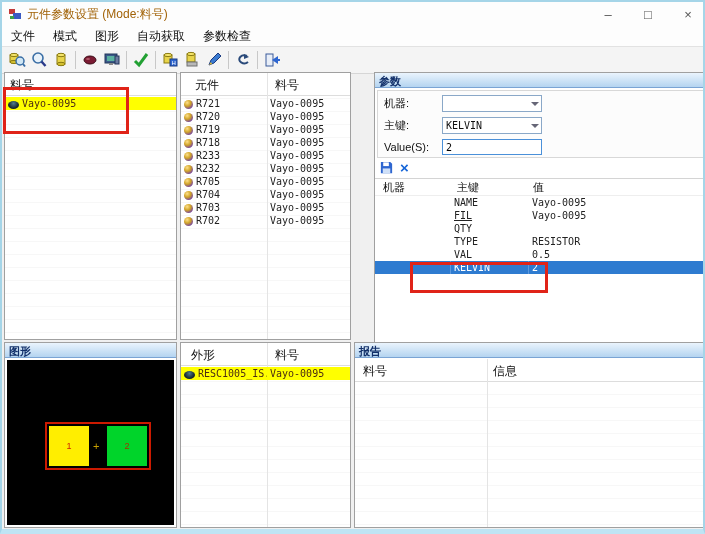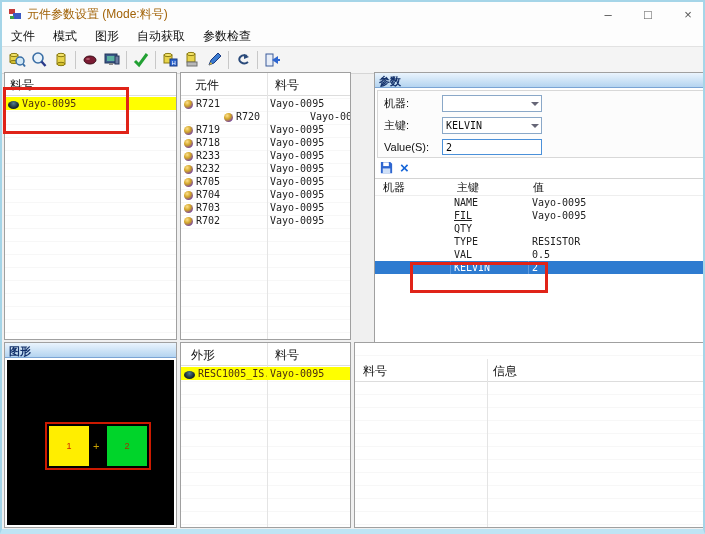--- a/index.html
+++ b/index.html
@@ -190,21 +190,21 @@
       <span class="hcell" style="left:14px">元件</span>
       <span class="hcell" style="left:94px">料号</span>
     </div>
     <div class="vdiv" style="left:86px"></div>
     <div class="rows-host" style="top:24px">
         <div class="trow">
           <span class="tcell" style="width: 86px;"><span class="mini-icon component-icon"></span>R721</span>
           <span class="tcell" style="width: 84px;">Vayo-0095</span>
         </div>
         <div class="trow">
-          <span class="tcell" style="width: 86px; margin-left: 40px;"><span class="mini-icon component-icon"></span>R720</span>
+          <span class="tcell" style="width: 86px;"><span class="mini-icon component-icon"></span>R720</span>
           <span class="tcell" style="width: 84px;">Vayo-0095</span>
         </div>
         <div class="trow">
           <span class="tcell" style="width: 86px;"><span class="mini-icon component-icon"></span>R719</span>
           <span class="tcell" style="width: 84px;">Vayo-0095</span>
         </div>
         <div class="trow">
           <span class="tcell" style="width: 86px;"><span class="mini-icon component-icon"></span>R718</span>
           <span class="tcell" style="width: 84px;">Vayo-0095</span>
         </div>
@@ -324,20 +324,21 @@
     <div class="vdiv" style="left:86px"></div>
     <div class="rows-host" style="top:24px">
         <div class="trow hl">
           <span class="tcell" style="width: 86px;"><span class="mini-icon shape-icon"></span>RESC1005_IS...</span>
           <span class="tcell" style="width: 84px;">Vayo-0095</span>
         </div>
       </div>
   </div>
 
   <div id="panel-report" class="panel faint-rows">
+    <div class="grad-header">报告</div>
     <div class="list-header" style="top:16px">
       <span class="hcell" style="left:8px">料号</span>
       <span class="hcell" style="left:138px">信息</span>
     </div>
     <div class="vdiv" style="left:132px;top:16px"></div>
   </div>
 
   <div id="anno-parts" class="anno"></div>
   <div id="anno-kelvin" class="anno"></div>
 

